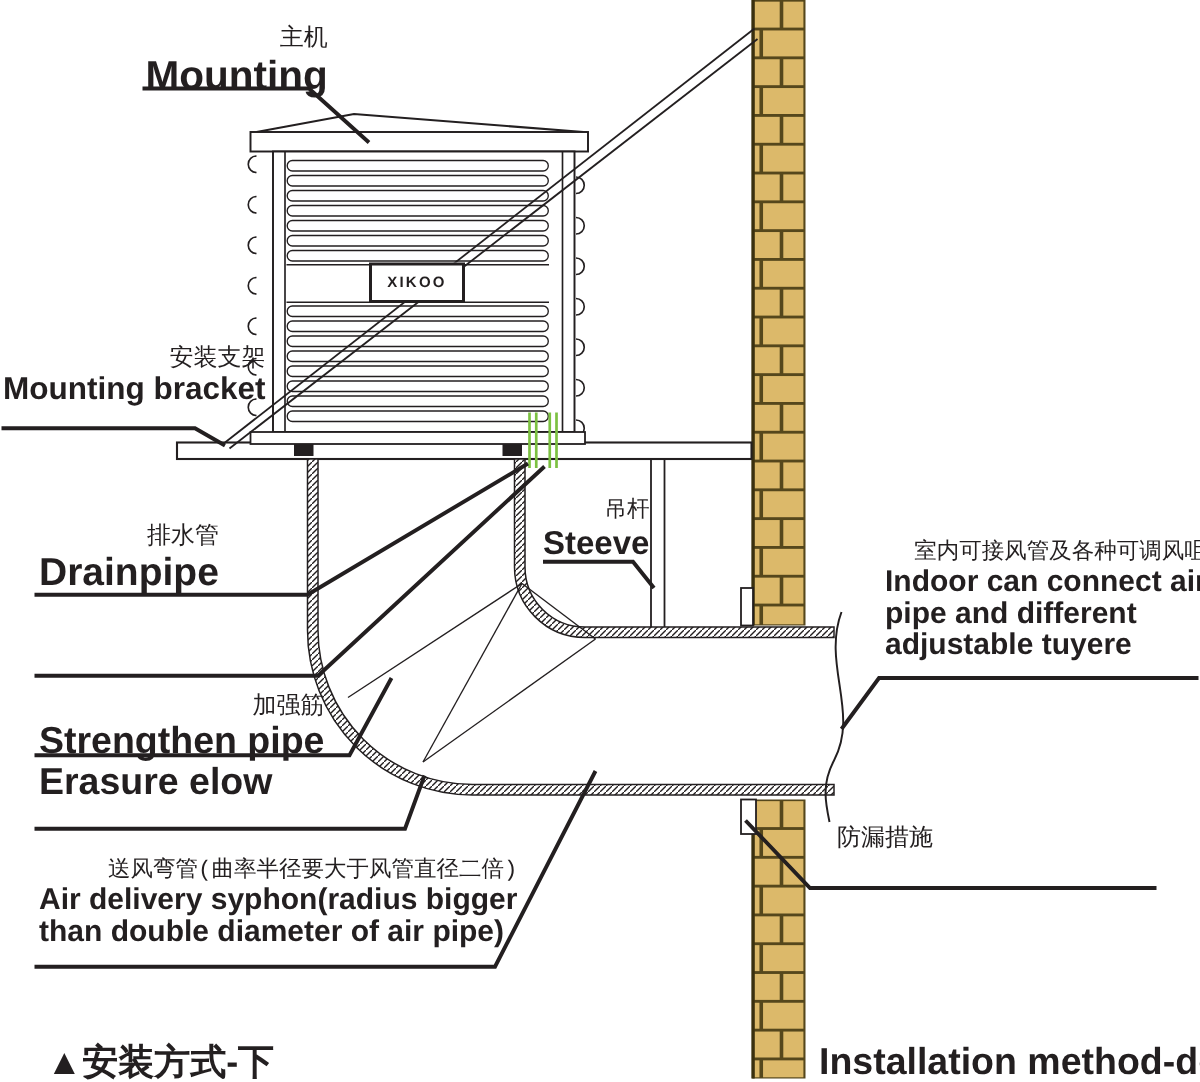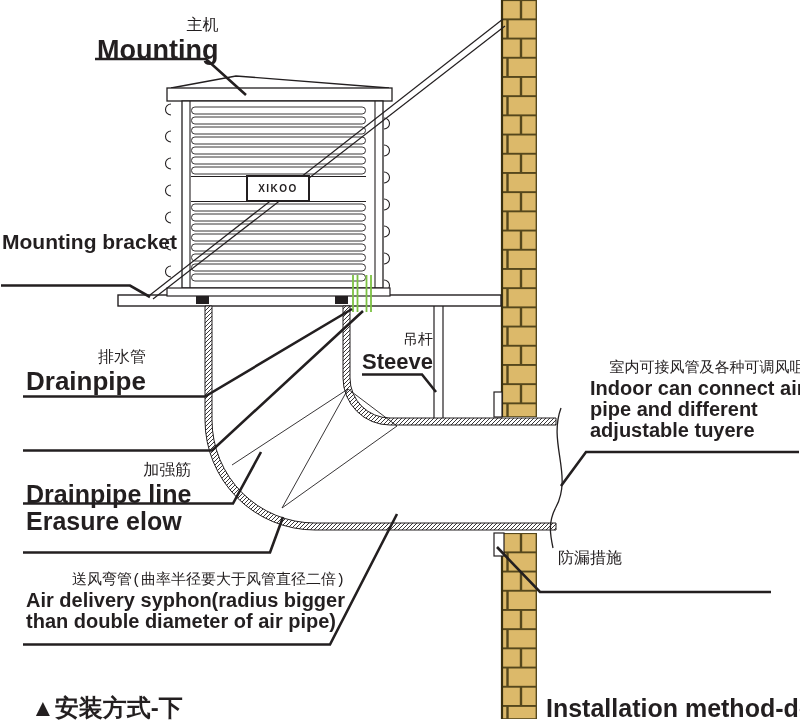--- a/index.html
+++ b/index.html
@@ -197,32 +197,33 @@
   </svg>
 
   <div class="logo-plate">XIKOO</div>
 
   <div class="label" style="left:97px;top:18px">
     <div class="zh">主机</div>
     <div class="en" style="font-size:27px">Mounting</div>
   </div>
 
   <div class="label" style="left:2px;top:231px">
+    <div class="zh">安装支架</div>
     <div class="en" style="font-size:21px">Mounting bracket</div>
   </div>
 
   <div class="label" style="left:26px;top:350px">
     <div class="zh">排水管</div>
     <div class="en" style="font-size:26px">Drainpipe</div>
   </div>
 
 
   <div class="label" style="left:26px;top:463px">
     <div class="zh">加强筋</div>
-    <div class="en" style="font-size:25px">Drainpipe line</div>
+    <div class="en" style="font-size:25px">Strengthen pipe</div>
   </div>
 
   <div class="label" style="left:26px;top:508px">
     <div class="en" style="font-size:25px">Erasure elow</div>
   </div>
 
   <div class="label" style="left:26px;top:573px">
     <div class="zh" style="font-size:15px">送风弯管(曲率半径要大于风管直径二倍)</div>
     <div class="en" style="font-size:20px">Air delivery syphon(radius bigger</div>
     <div class="en" style="font-size:20px">than double diameter of air pipe)</div>

